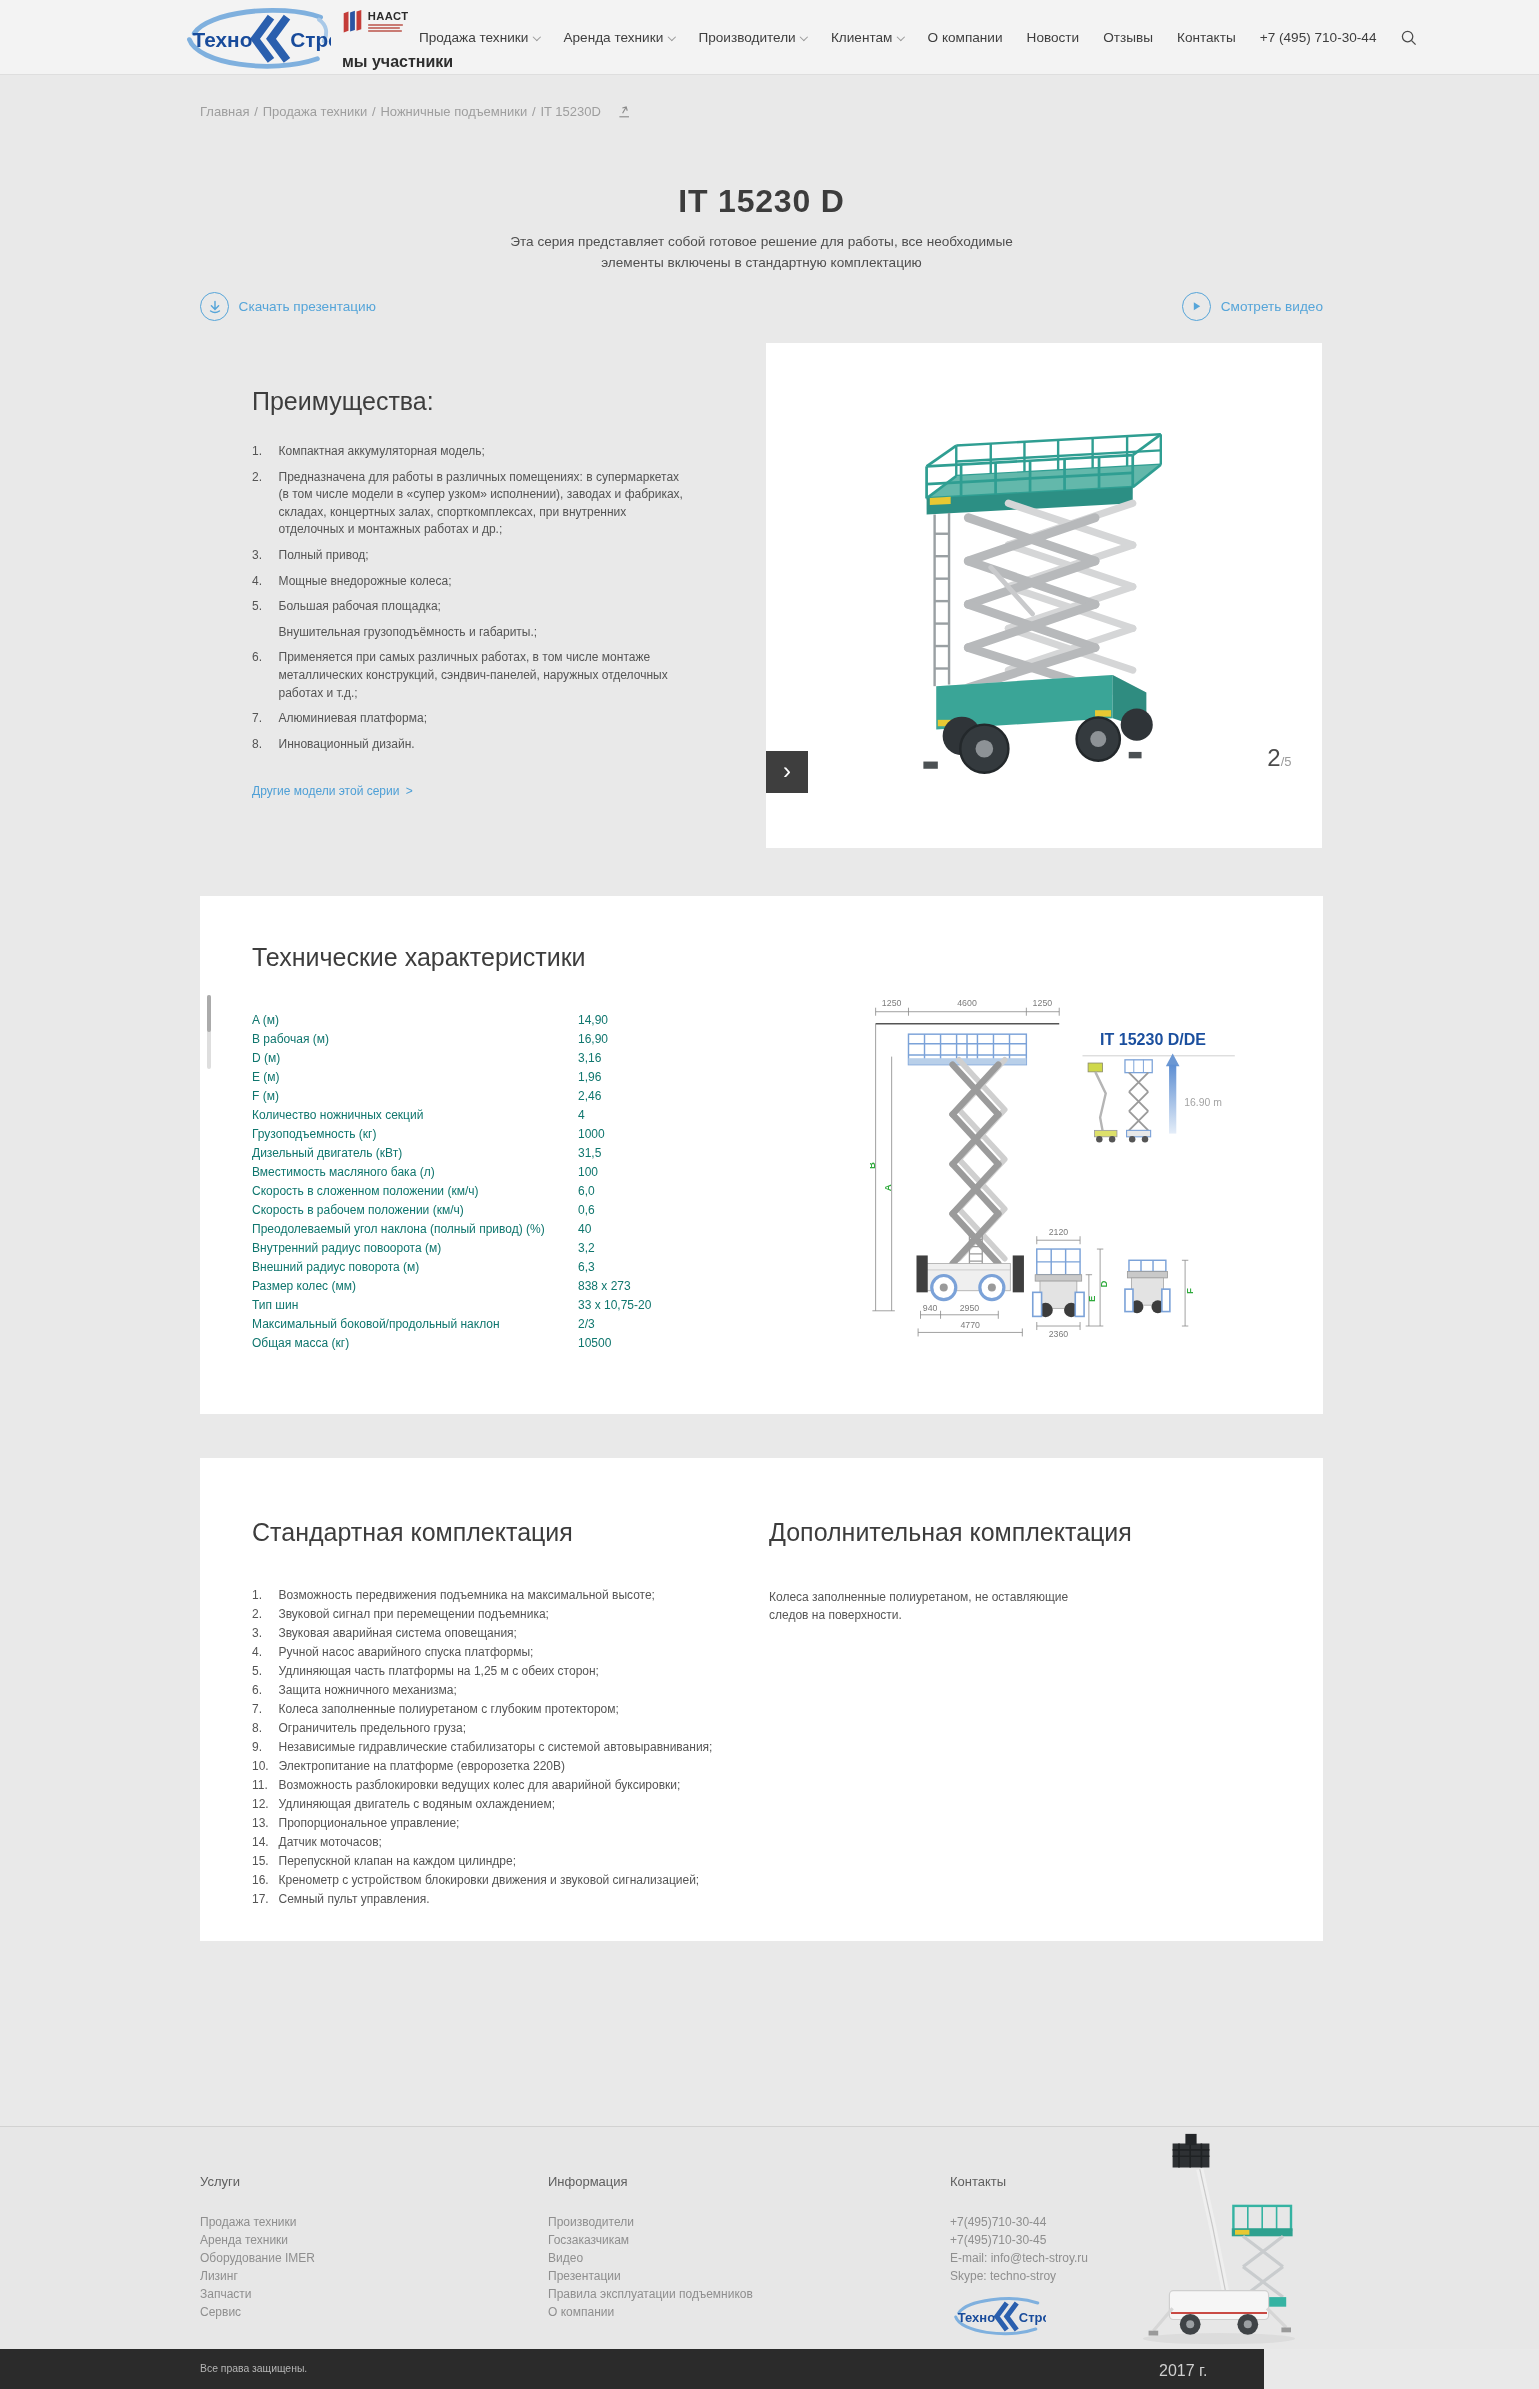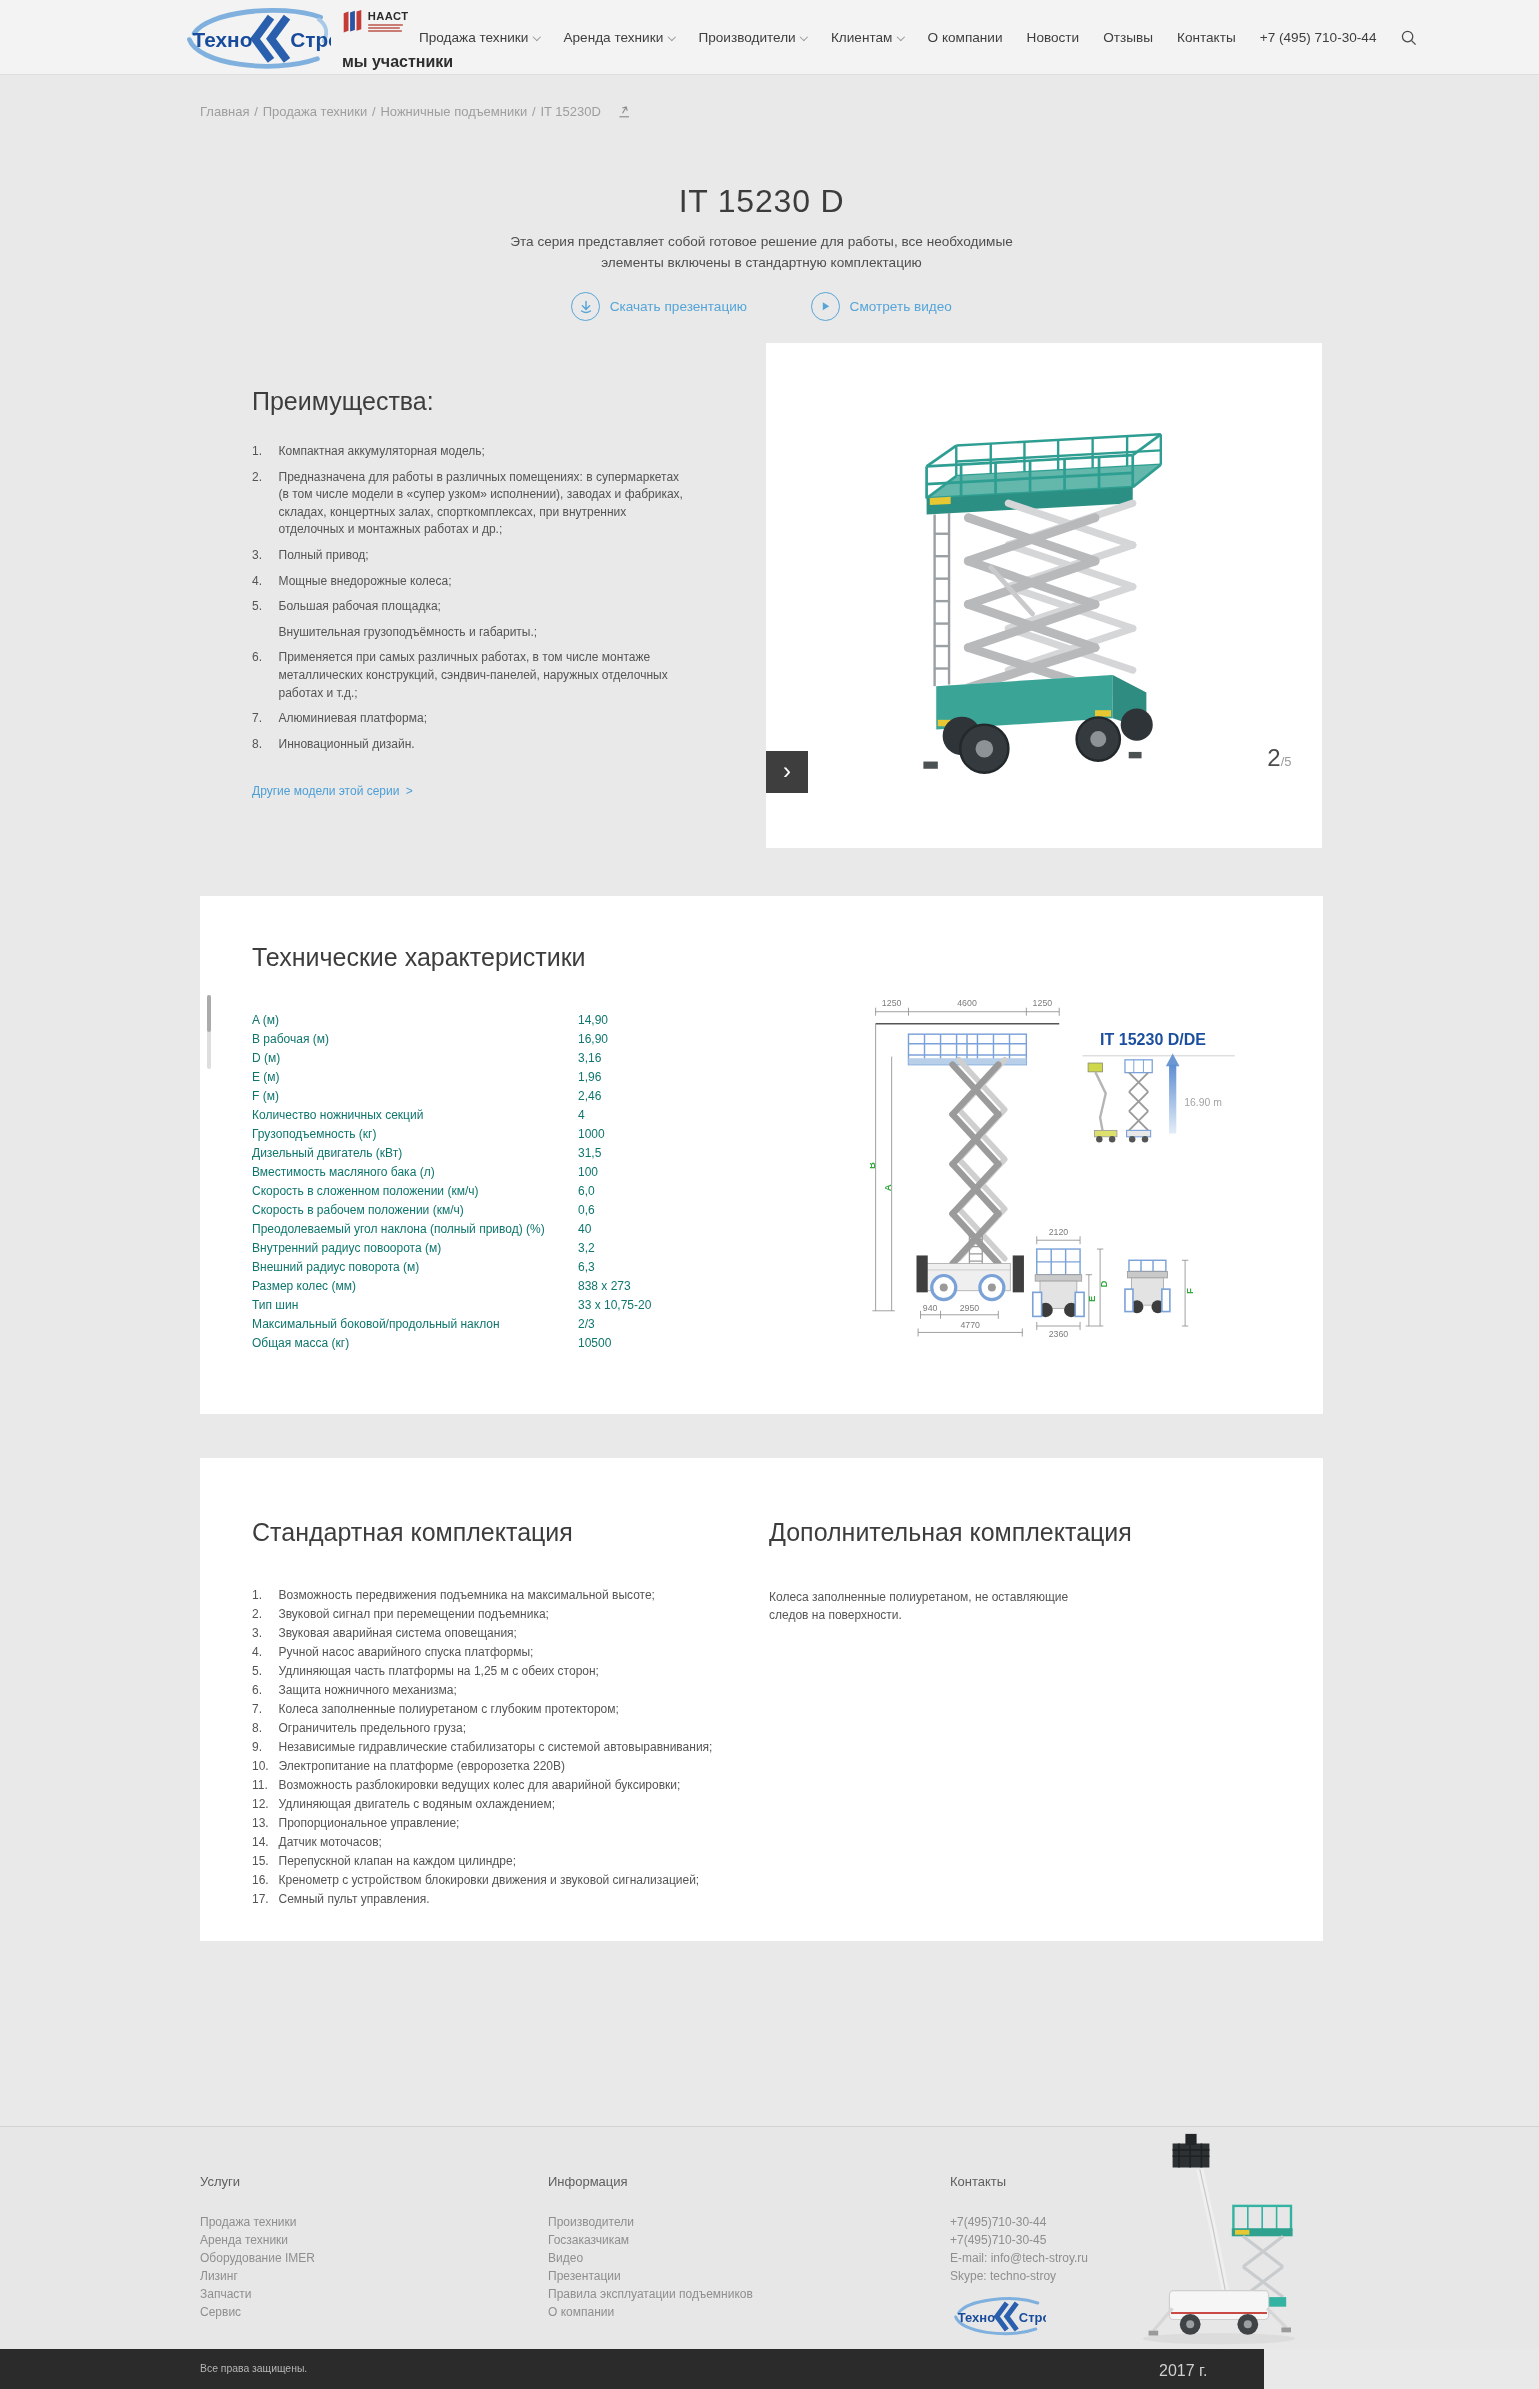--- a/index.html
+++ b/index.html
@@ -22,23 +22,23 @@
   .chev{display:inline-block;width:5.6px;height:5.6px;border-right:1.1px solid #9a9a9a;border-bottom:1.1px solid #9a9a9a;transform:rotate(45deg);margin-left:5.6px;vertical-align:2.4px}
   .nav .push{margin-left:auto}
   .nav-phone{font-size:17px;color:#2e2e2e;text-decoration:none;white-space:nowrap}
   .search-btn{width:21px;height:21px;display:flex;align-items:center;justify-content:center;cursor:pointer}
   
   .breadcrumb{position:absolute;left:200px;top:104px;font-size:13px;color:#9e9e9e;display:flex;align-items:center}
   .breadcrumb span{margin-right:4.8px;white-space:nowrap}
   .bc-share{margin-left:11.2px;display:inline-flex}
   
   .hero{position:absolute;left:200px;top:183px;width:1123px;text-align:center}
-  .hero-title{font-size:32px;font-weight:400;color:#3c3c3c;letter-spacing:0.8px}
+  .hero-title{font-size:32px;font-weight:700;color:#3c3c3c;letter-spacing:0.8px}
   .hero-sub{margin-top:11.2px;font-size:13.6px;line-height:21px;color:#4f4f4f}
-  .hero-links{margin-top:19px;display:flex;justify-content:center;gap:64px}
+  .hero-links{margin-top:19px;display:flex;justify-content:space-between;gap:64px}
   .hero-link{display:flex;align-items:center;gap:9.6px;color:#56a5d9;font-size:13.6px;text-decoration:none;cursor:pointer}
   .circle-ic{width:29px;height:29px;border:1.6px solid #56a5d9;border-radius:50%;display:flex;align-items:center;justify-content:center}
   
   .sec1{position:absolute;left:200px;top:343px;width:1123px;height:505px}
   .adv{position:absolute;left:52px;top:44px;width:481px}
   .h2{font-size:25px;font-weight:400;color:#3d3d3d}
   .adv .h2{margin-bottom:27px}
   .numlist{list-style:none;counter-reset:n}
   .numlist>li{counter-increment:n;position:relative;padding-left:26.5px;font-size:12px;line-height:17.6px;color:#555}
   .numlist>li::before{content:counter(n) ".";position:absolute;left:0;top:0;color:#555}

